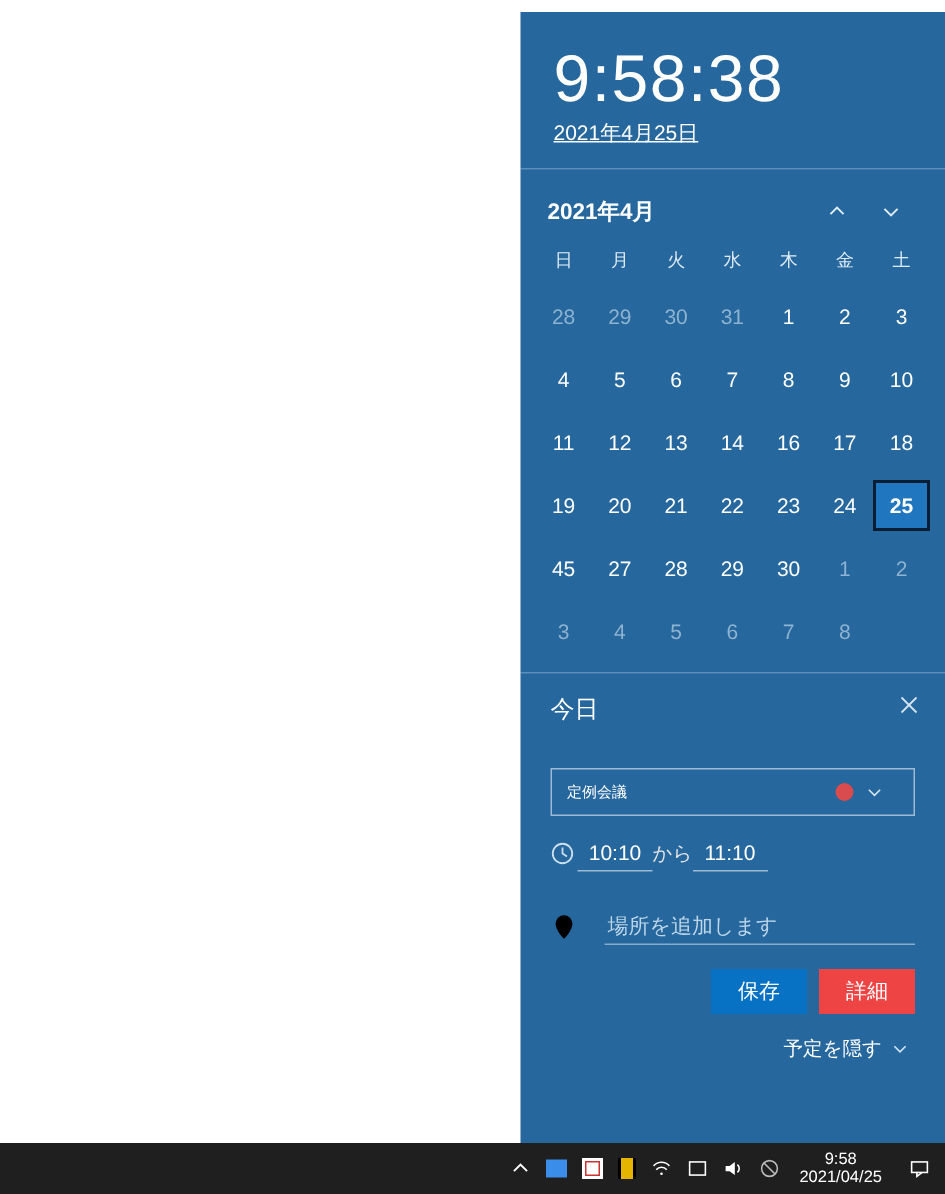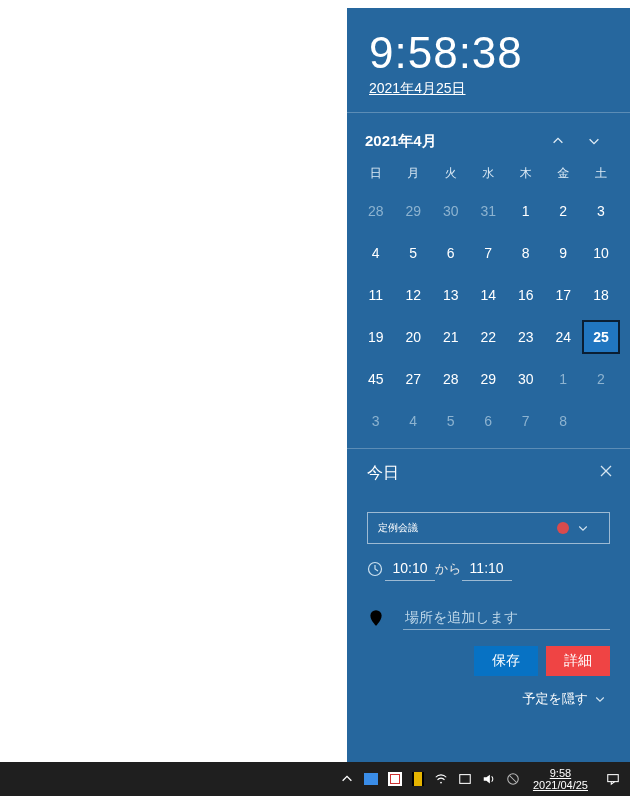--- a/index.html
+++ b/index.html
@@ -100,21 +100,21 @@
   .hide-row { display:flex; justify-content:flex-end; align-items:center; margin-top:14px; padding-right:4px; gap:6px; cursor:pointer; font-size:13px; }
   .hide-row svg { width:12px; height:12px; stroke:#d4e4f0; stroke-width:1.5; fill:none; }
 
   
   .taskbar {
     position:absolute; bottom:0; left:0; right:0; height:34px;
     background:#1f1f1f; color:#fff; display:flex; align-items:center;
     font-size:11px;
   }
   .taskbar-fill { flex:1; }
-  .tray { display:flex; align-items:center; height:100%;text-decoration:underline; }
+  .tray { display:flex; align-items:center; height:100%; }
   .tray-item { display:flex; align-items:center; justify-content:center; height:100%; padding:0 5px; cursor:pointer; }
   .tray-item svg { width:14px; height:14px; }
   .tray-clock { display:flex; flex-direction:column; align-items:center; justify-content:center; line-height:1.1; padding:0 8px; cursor:pointer; }
   .tray-notif { padding:0 10px; }
 
   .tray-ico-rect { width:14px; height:12px; background:#3a8de8; }
   .tray-ico-box-red { width:14px; height:14px; background:#fff; position:relative; }
   .tray-ico-box-red::after { content:""; position:absolute; inset:2px; border:1px solid #c33; }
   .tray-ico-yellow { width:12px; height:14px; background:#e5b400; border-left:2px solid #000; border-right:2px solid #000; }
 </style>

